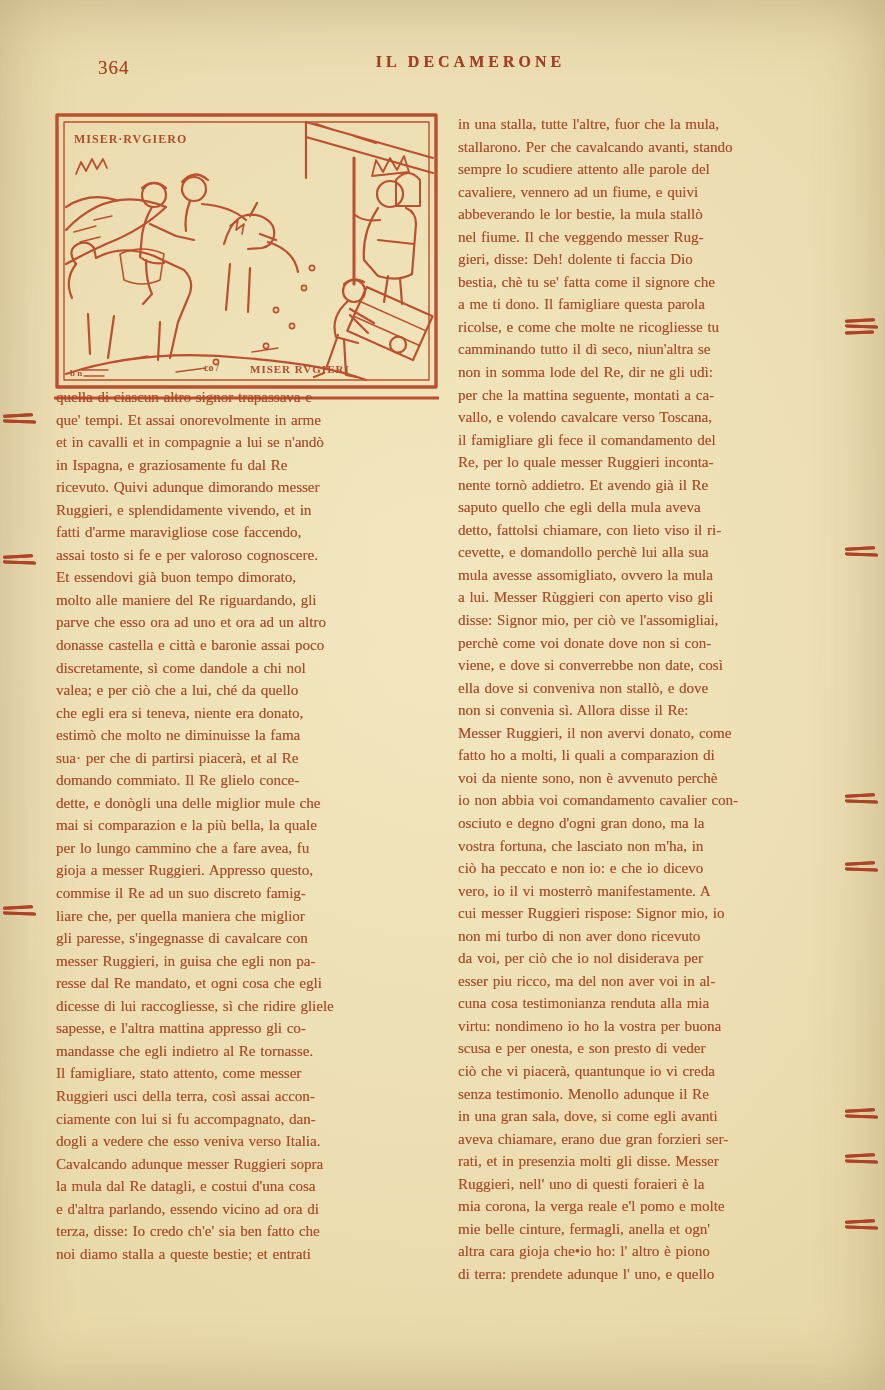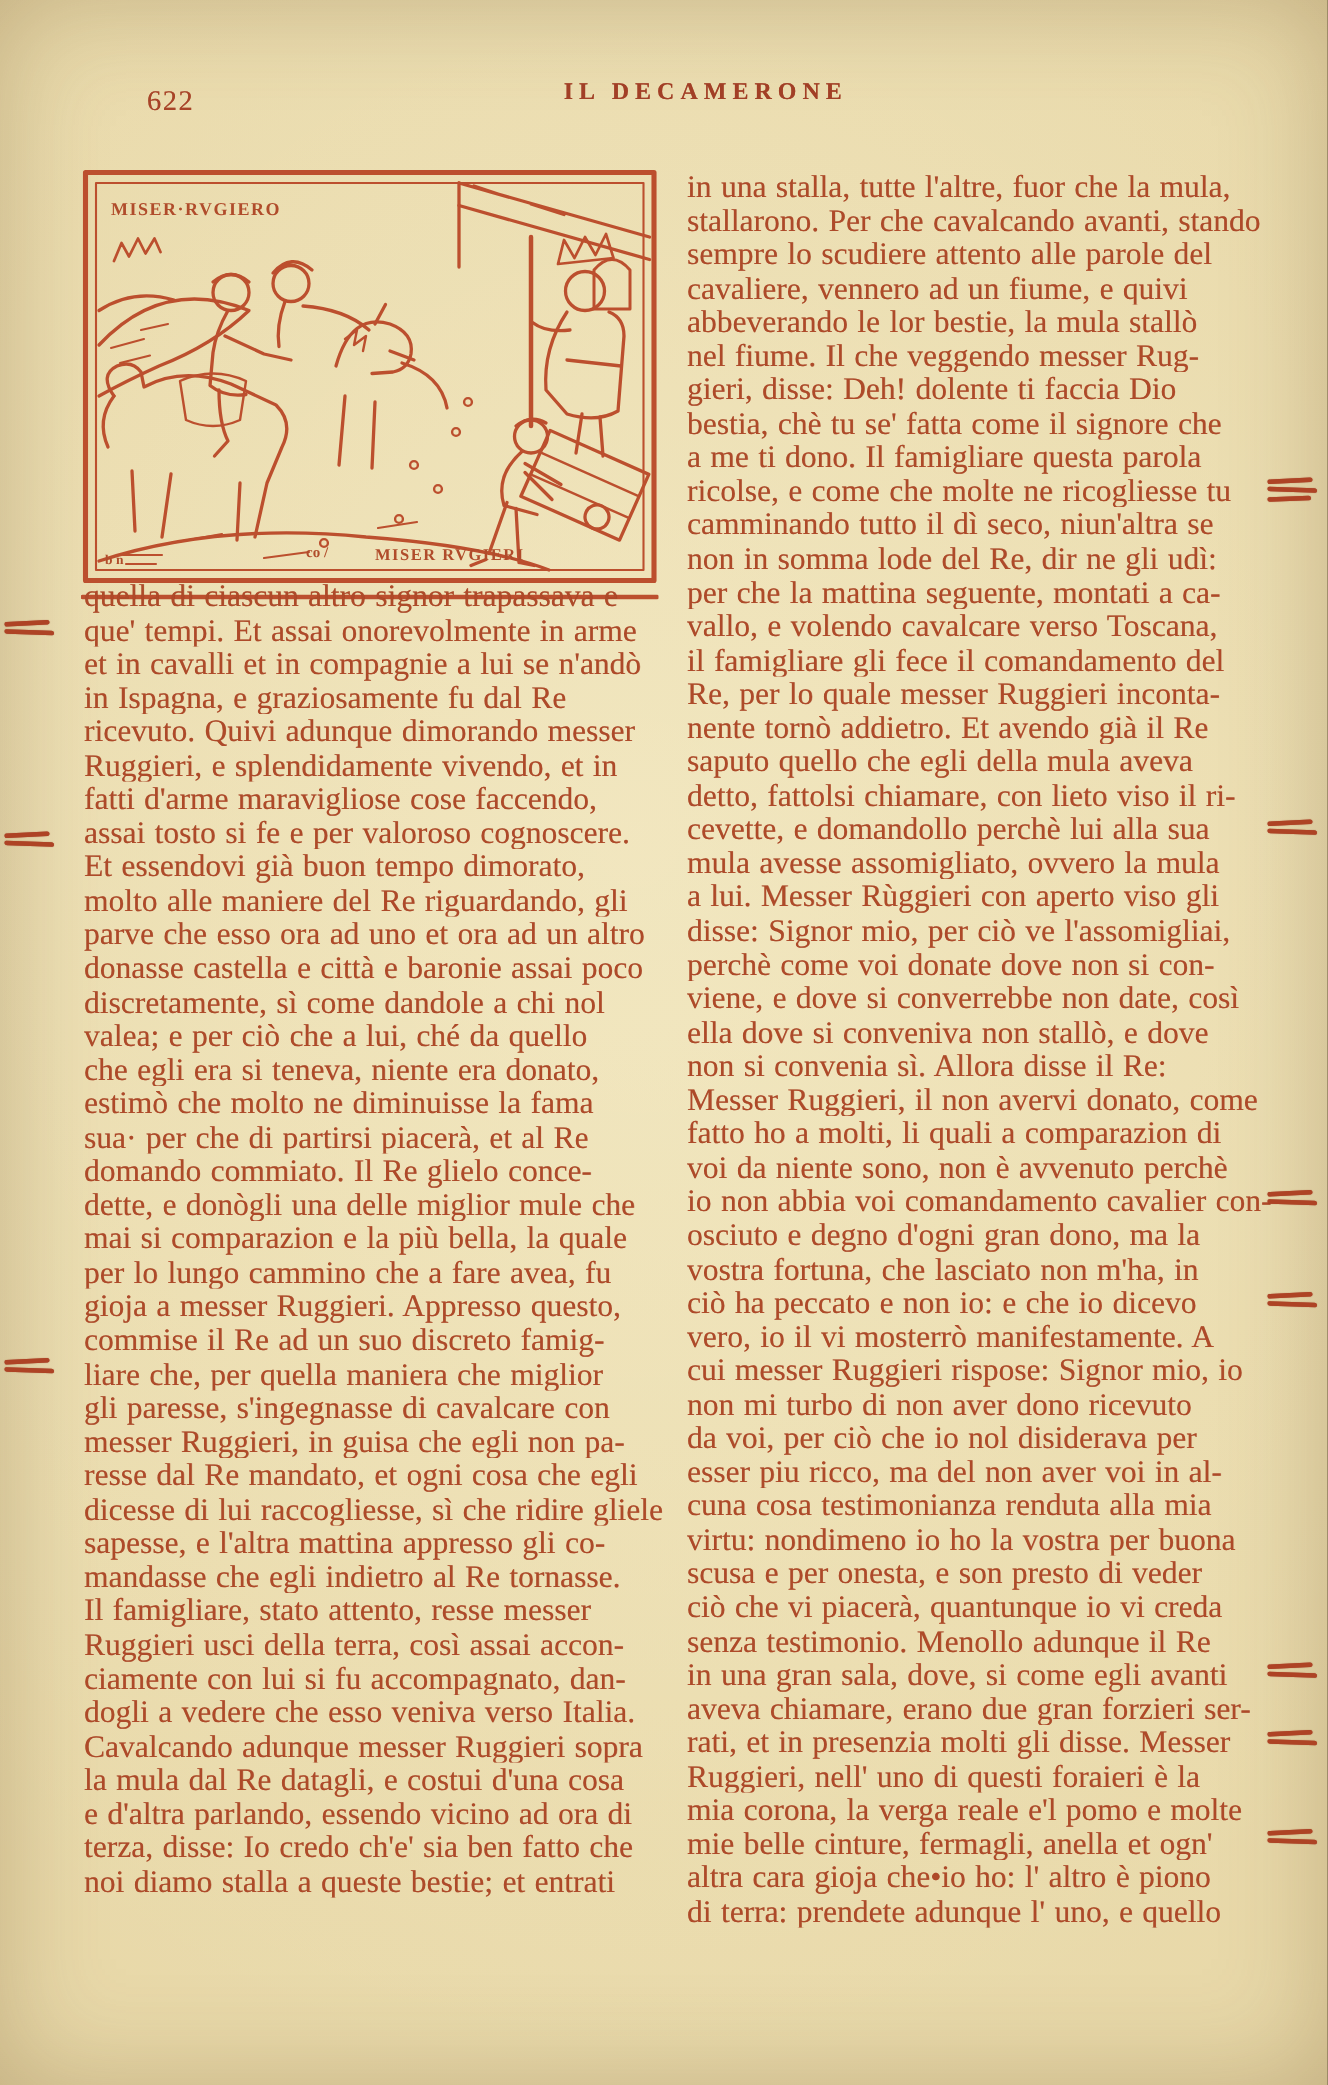--- a/index.html
+++ b/index.html
@@ -17,21 +17,21 @@
   }
   .running-title{
     position:absolute; left:50%; transform:translateX(-50%); margin-left:28px; top:53px;
     font-size:16px; font-weight:700; letter-spacing:4px; color:#a23f26;
     text-shadow:0 0 .4px rgba(150,45,25,.6); white-space:nowrap;
   }
   .woodcut{position:absolute; left:54px; top:112px; width:385px; height:293px;}
   .woodcut svg{display:block;}
   .col{
     position:absolute; color:#ae4a29;
-    font-size:21px; line-height:22.56px;
+    font-size:15px; line-height:22.56px;
     text-shadow:.2px .2px .3px rgba(145,45,22,.45);
   }
   .col-left{left:56px; top:386px; width:391px;}
   .col-right{left:458px; top:113px; width:401px;}
   .tline{
     height:22.56px; overflow:hidden; white-space:nowrap;
     text-align:justify; text-align-last:justify; word-spacing:1px;
   }
   
   .tline:after{content:""; display:inline-block; width:100%;}
@@ -47,21 +47,21 @@
   }
   .mark .bar:nth-child(2){width:33px; transform:skewY(2deg);}
   .mark .bar:nth-child(3){width:29px; transform:skewY(-2deg);}
   svg text{fill:#b04c2b; font-family:"Liberation Serif", serif; font-weight:700;}
 </style>
 </head>
 <body>
 
 <div class="page">
 
-  <div class="pagenum">622</div>
+  <div class="pagenum">364</div>
   <div class="running-title">IL DECAMERONE</div>
 
   <div class="woodcut">
     <svg width="385" height="293" viewBox="0 0 385 293" fill="none" stroke="#bc4f2e" stroke-width="2.2" stroke-linecap="round" stroke-linejoin="round">
 
       <rect x="3" y="3" width="379" height="272" stroke-width="3.4"></rect>
       <rect x="10" y="10" width="365" height="258" stroke-width="1.4"></rect>
       <line x1="1" y1="286" x2="384" y2="286" stroke-width="3"></line>
 
       <path d="M252,10 L252,66"></path>
@@ -152,21 +152,21 @@
       <div class="tline">per lo lungo cammino che a fare avea, fu</div>
       <div class="tline">gioja a messer Ruggieri. Appresso questo,</div>
       <div class="tline">commise il Re ad un suo discreto famig-</div>
       <div class="tline">liare che, per quella maniera che miglior</div>
       <div class="tline">gli paresse, s'ingegnasse di cavalcare con</div>
       <div class="tline">messer Ruggieri, in guisa che egli non pa-</div>
       <div class="tline">resse dal Re mandato, et ogni cosa che egli</div>
       <div class="tline">dicesse di lui raccogliesse, sì che ridire gliele</div>
       <div class="tline">sapesse, e l'altra mattina appresso gli co-</div>
       <div class="tline">mandasse che egli indietro al Re tornasse.</div>
-      <div class="tline">Il famigliare, stato attento, resse messer</div>
+      <div class="tline">Il famigliare, stato attento, come messer</div>
       <div class="tline">Ruggieri usci della terra, così assai accon-</div>
       <div class="tline">ciamente con lui si fu accompagnato, dan-</div>
       <div class="tline">dogli a vedere che esso veniva verso Italia.</div>
       <div class="tline">Cavalcando adunque messer Ruggieri sopra</div>
       <div class="tline">la mula dal Re datagli, e costui d'una cosa</div>
       <div class="tline">e d'altra parlando, essendo vicino ad ora di</div>
       <div class="tline">terza, disse: Io credo ch'e' sia ben fatto che</div>
       <div class="tline">noi diamo stalla a queste bestie; et entrati</div>
     </div>
 

